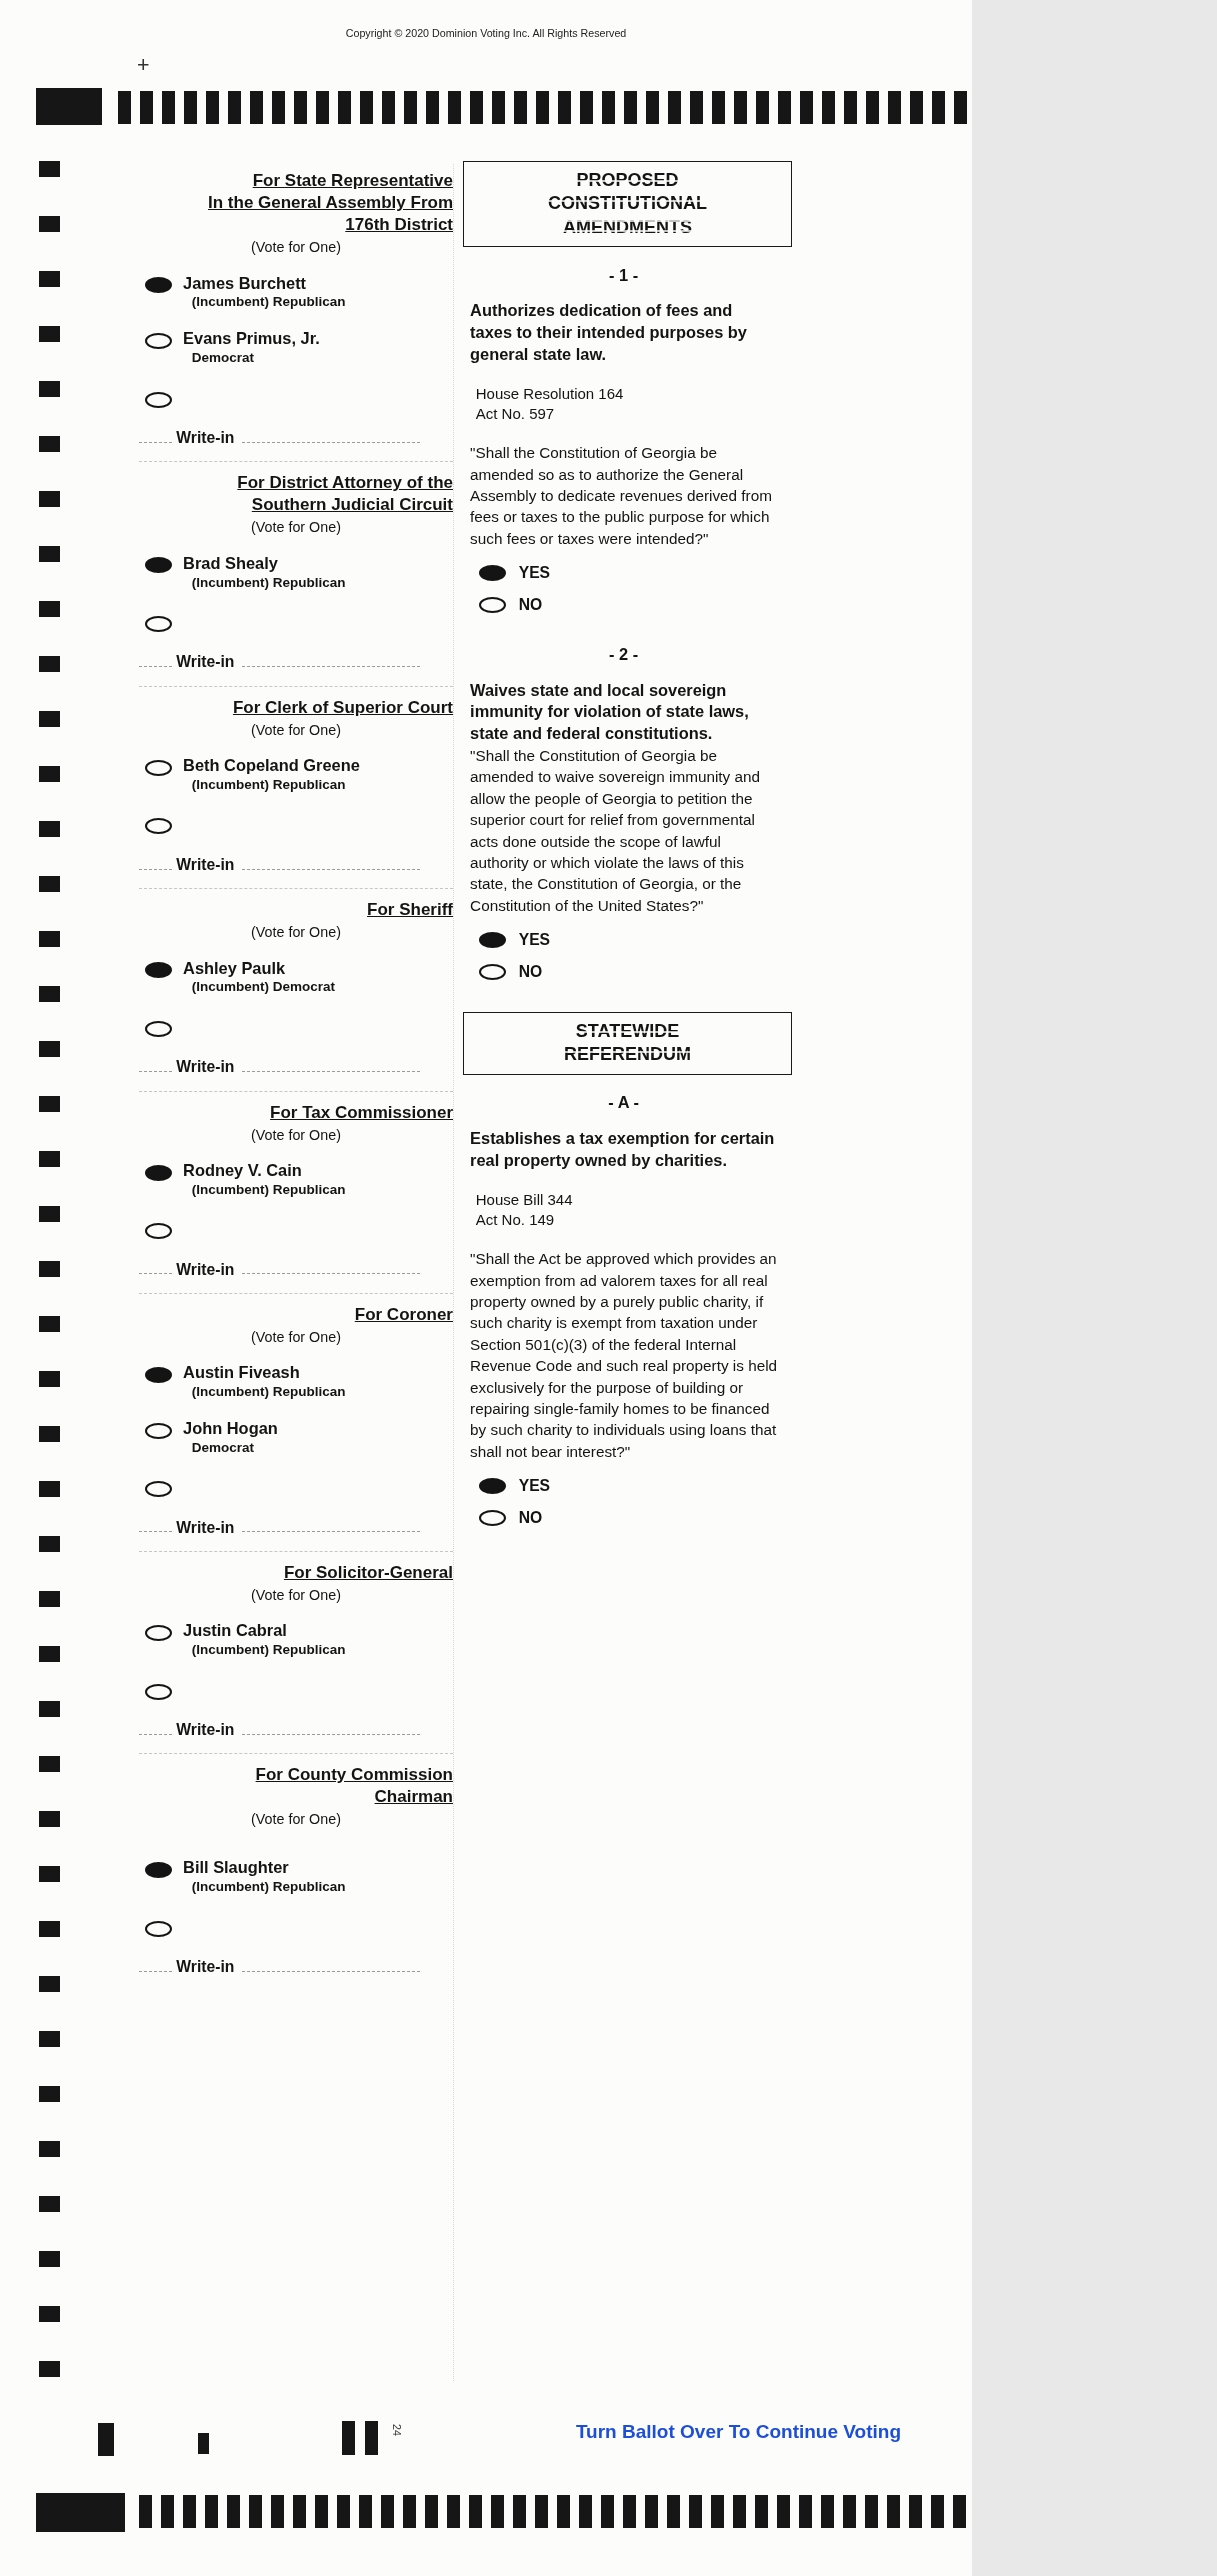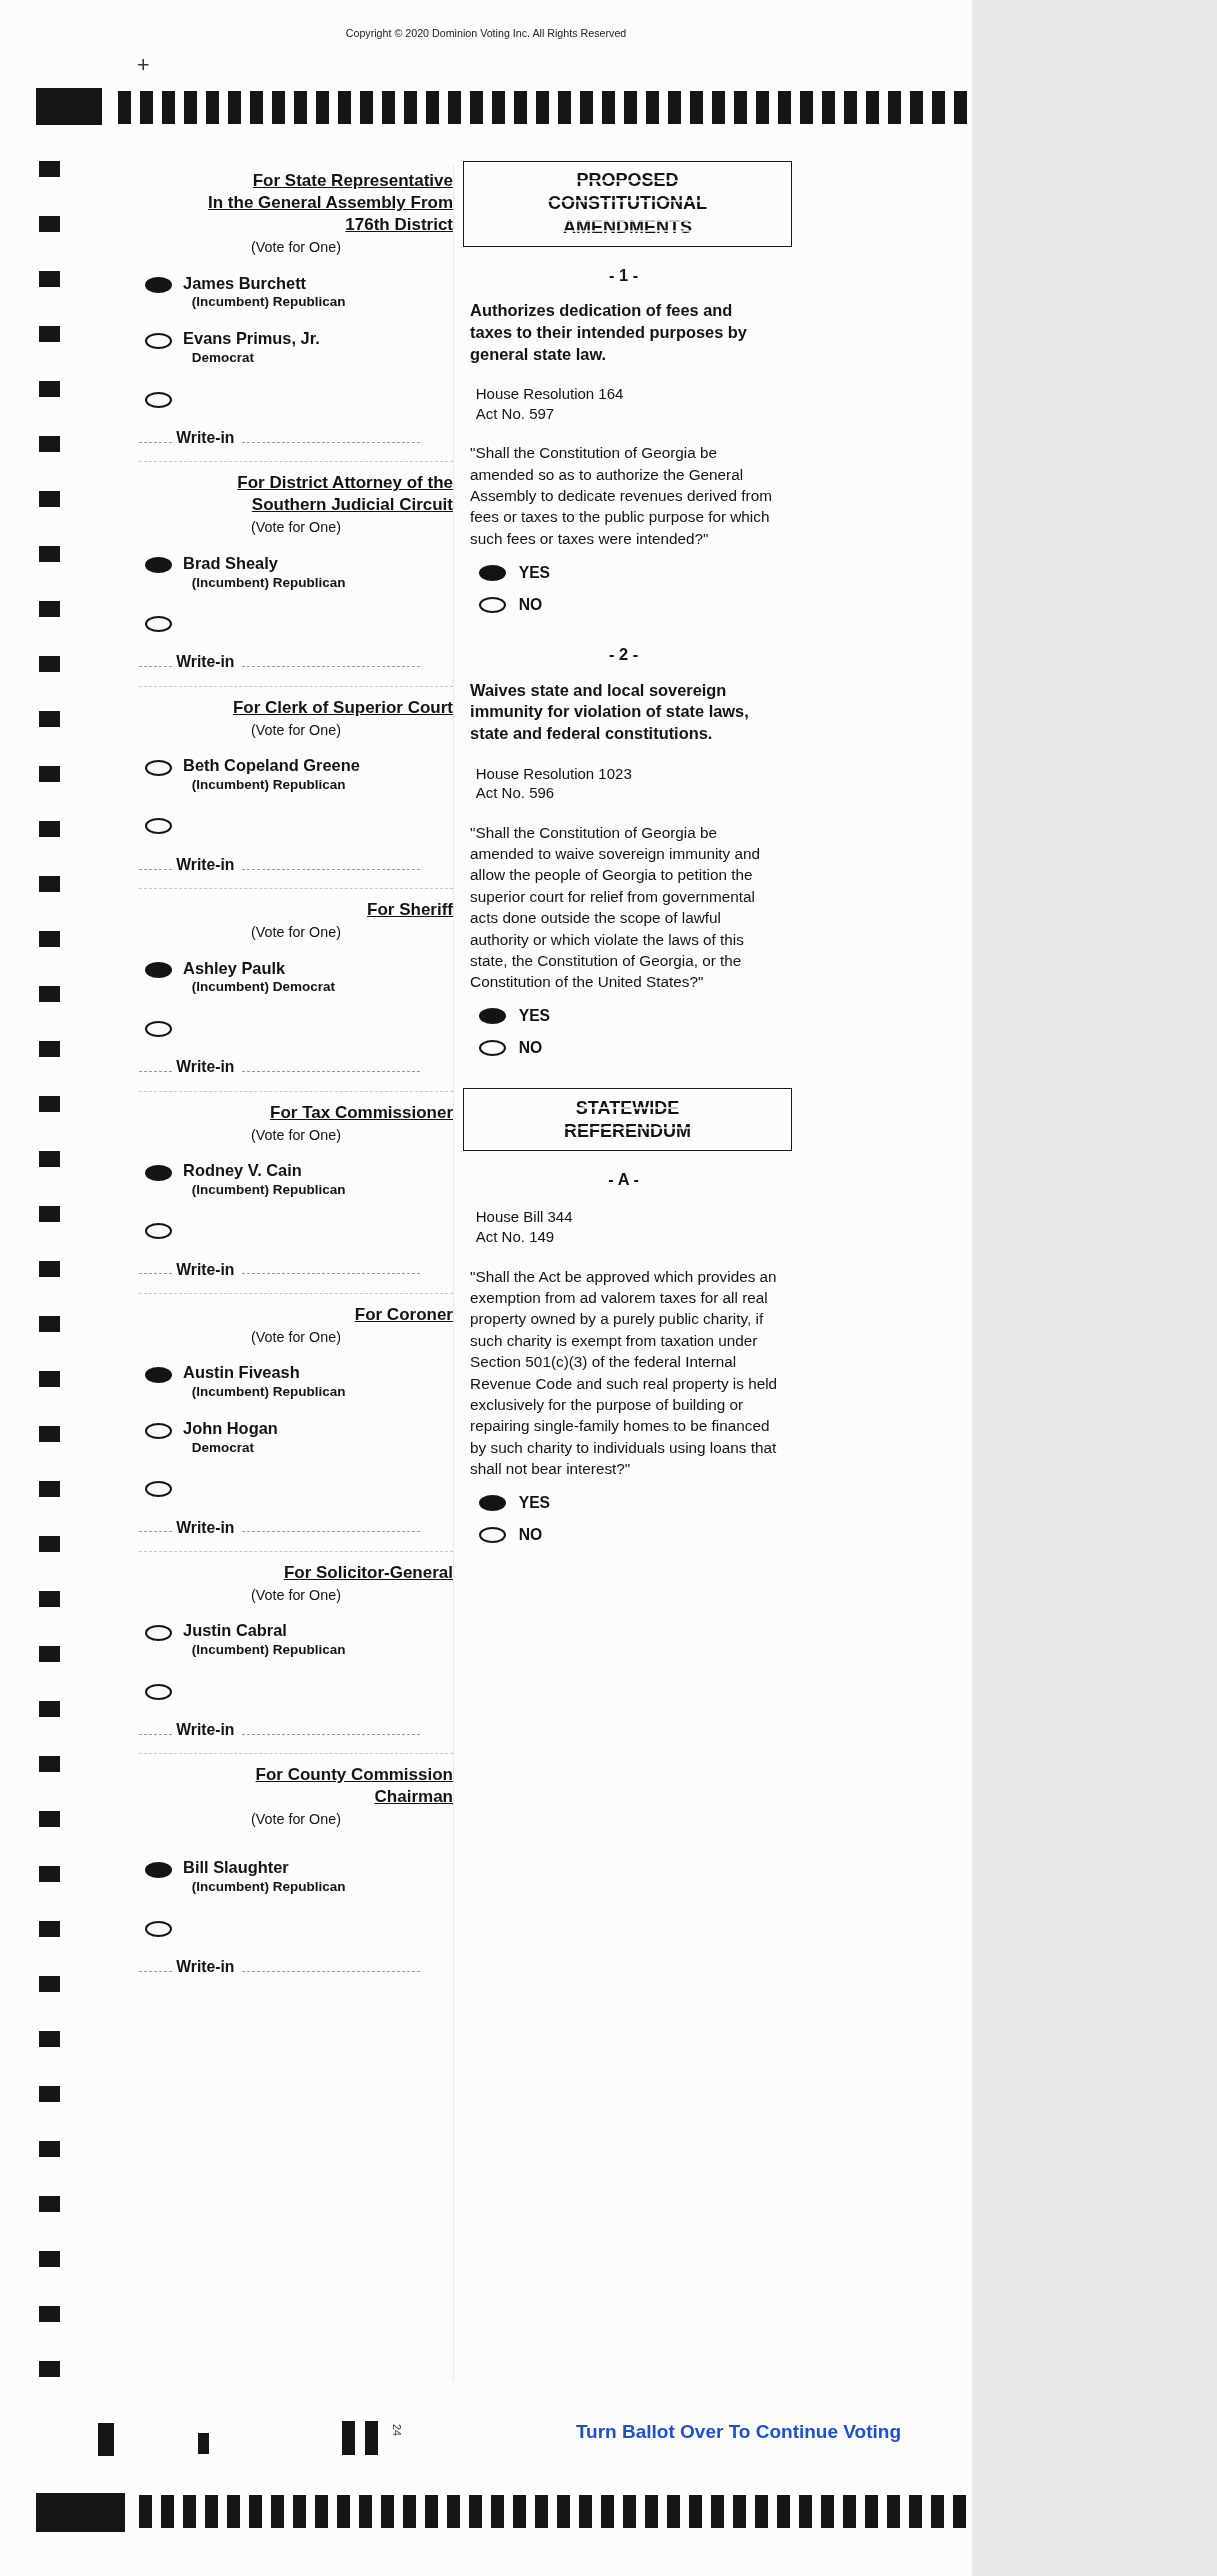--- a/index.html
+++ b/index.html
@@ -308,42 +308,39 @@
       </div>
       <div class="choice">
         <span class="bubble"></span>
         <span class="choice-label">NO</span>
       </div>
     </div>
 
     <div class="measure">
       <div class="m-number">- 2 -</div>
       <div class="m-summary">Waives state and local sovereign immunity for violation of state laws, state and federal constitutions.</div>
-      <div class="m-refs">
-        <div>House Resolution 1023</div>
-        <div>Act No. 596</div>
-      </div>
       <div class="m-question">"Shall the Constitution of Georgia be amended to waive sovereign immunity and allow the people of Georgia to petition the superior court for relief from governmental acts done outside the scope of lawful authority or which violate the laws of this state, the Constitution of Georgia, or the Constitution of the United States?"</div>
       <div class="choice">
         <span class="bubble filled"></span>
         <span class="choice-label">YES</span>
       </div>
       <div class="choice">
         <span class="bubble"></span>
         <span class="choice-label">NO</span>
       </div>
     </div>
 
     <div class="header-box">
       <div>STATEWIDE</div>
       <div>REFERENDUM</div>
     </div>
 
     <div class="measure">
       <div class="m-number">- A -</div>
+      <div class="m-summary">Establishes a tax exemption for certain real property owned by charities.</div>
       <div class="m-refs">
         <div>House Bill 344</div>
         <div>Act No. 149</div>
       </div>
       <div class="m-question">"Shall the Act be approved which provides an exemption from ad valorem taxes for all real property owned by a purely public charity, if such charity is exempt from taxation under Section 501(c)(3) of the federal Internal Revenue Code and such real property is held exclusively for the purpose of building or repairing single-family homes to be financed by such charity to individuals using loans that shall not bear interest?"</div>
       <div class="choice">
         <span class="bubble filled"></span>
         <span class="choice-label">YES</span>
       </div>
       <div class="choice">

